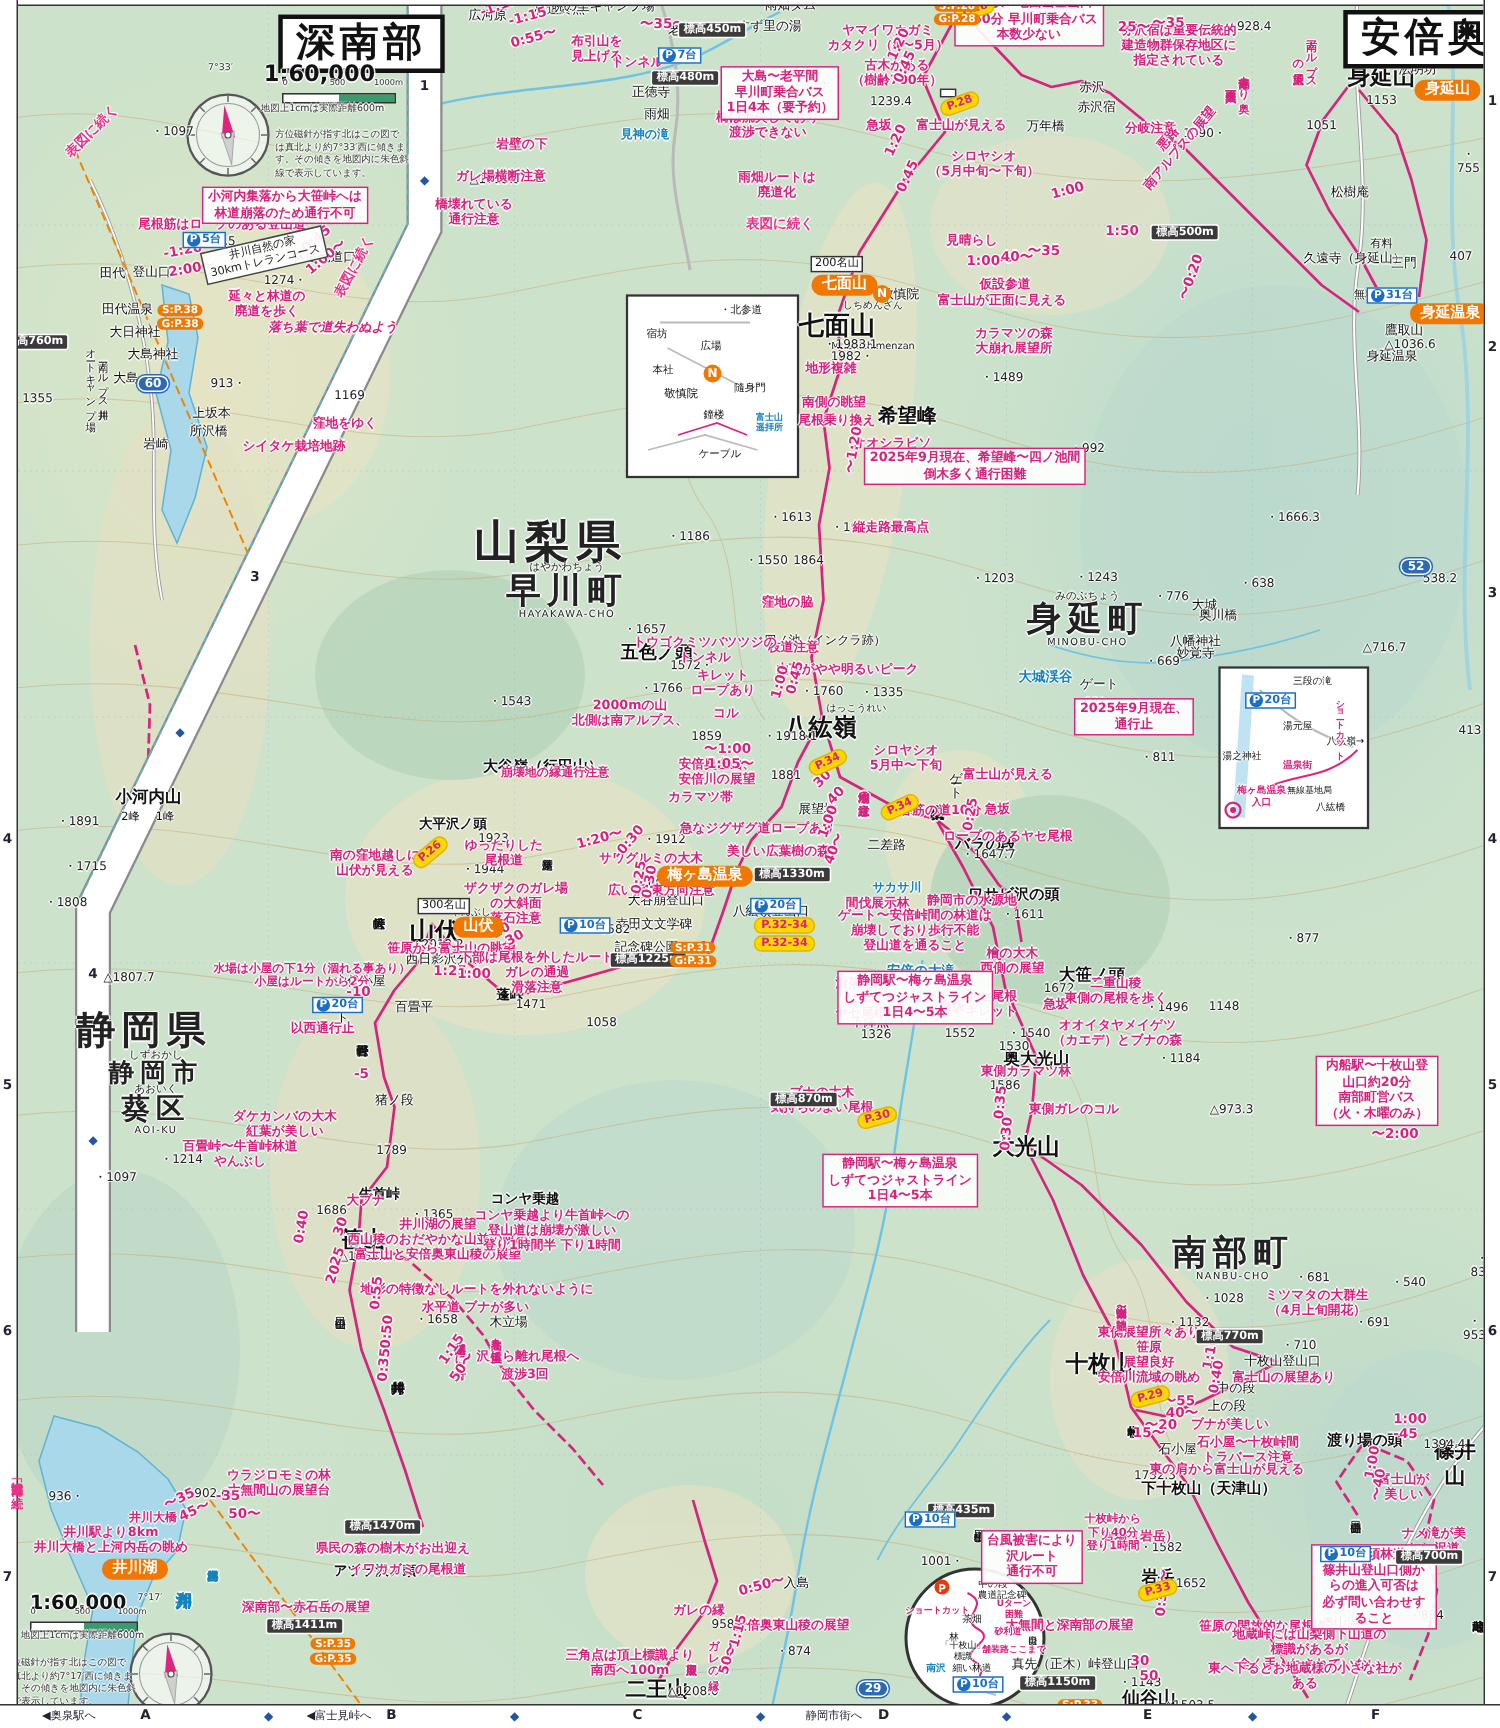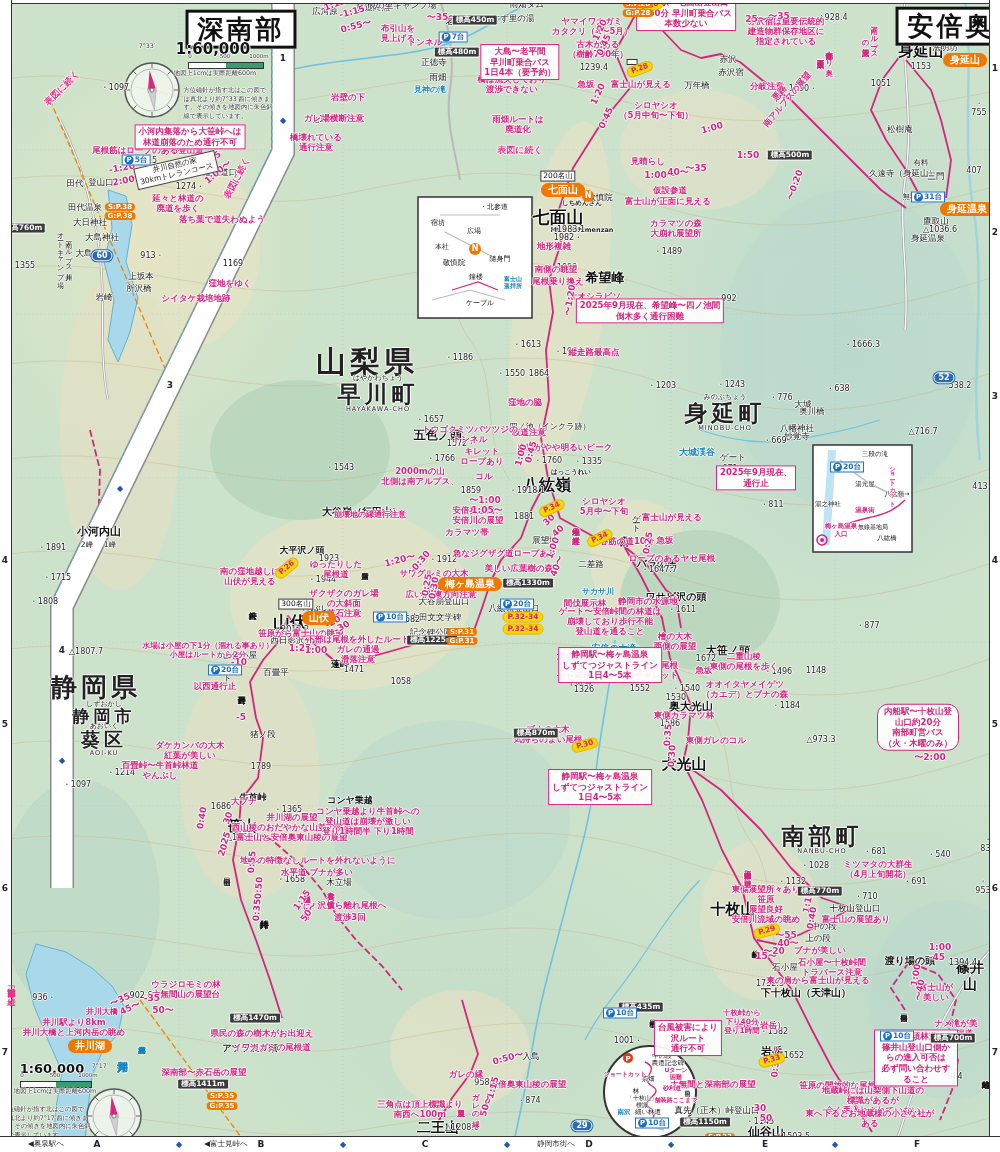--- a/index.html
+++ b/index.html
@@ -9,21 +9,21 @@
     radial-gradient(ellipse 260px 320px at 14% 22%, rgba(224,231,197,.8), transparent 70%),
     radial-gradient(ellipse 420px 320px at 48% 88%, rgba(193,220,199,.7), transparent 70%),
     radial-gradient(ellipse 300px 300px at 90% 85%, rgba(186,216,200,.8), transparent 70%),
     #cde2cb;}
   #terrain{position:absolute;left:0;top:0;z-index:1;}
   #labels{position:absolute;left:0;top:0;width:1000px;height:1152px;z-index:10;}
   .lbl{position:absolute;transform:translate(-50%,-50%);white-space:pre-line;text-align:center;line-height:1.18;
        text-shadow:-1px 0 rgba(255,255,255,.85),1px 0 rgba(255,255,255,.85),0 -1px rgba(255,255,255,.85),0 1px rgba(255,255,255,.85);}
   .v{writing-mode:vertical-rl;text-orientation:upright;}
   .lbl-mountain{font-weight:bold;color:#111;font-size:13px;}
-  .m-kana,.m-sub{font-size:6.5px;font-weight:bold;color:#222;line-height:1;margin-left:48px;}
+  .m-kana,.m-sub{font-size:6.5px;font-weight:normal;color:#222;line-height:1;margin-left:48px;}
   .lbl-spot{font-size:8.5px;color:#111;}
   .lbl-blue{font-size:9px;color:#1583bd;font-weight:bold;}
   .lbl-height{font-size:8px;color:#222;}
   .lbl-note{font-size:8.5px;color:#d5247e;font-weight:bold;}
   .lbl-time{font-size:9px;color:#d5247e;font-weight:bold;}
   .lbl-cont{font-size:9px;color:#e8338a;font-weight:bold;}
   .warn-box{border:1.3px solid #d5247e;background:rgba(255,255,255,.92);color:#d5247e;font-weight:bold;
             font-size:8.5px;padding:1px 3px;line-height:1.25;text-shadow:none;}
   .plain-box{border:1px solid #444;background:rgba(255,255,255,.92);color:#222;font-size:7.5px;padding:1px 3px;text-shadow:none;}
   .badge-orange{background:#f07800;color:#fff;font-weight:bold;font-size:10px;padding:1px 7px;border-radius:9px;text-shadow:none;white-space:nowrap;}
@@ -565,21 +565,21 @@
       <div class="lbl lbl-note" style="left: 186px; top: 989px;">ウラジロモミの林
 大無間山の展望台</div>
       <div class="lbl lbl-note" style="left: 74px; top: 1027px;">井川駅より8km
 井川大橋と上河内岳の眺め</div>
       <div class="lbl lbl-note" style="left: 204px; top: 1072px;">深南部〜赤石岳の展望</div>
       <div class="lbl lbl-note" style="left: 262px; top: 1033px;">県民の森の樹木がお出迎え</div>
       <div class="lbl lbl-note" style="left: 272px; top: 1047px;">イワカガミの尾根道</div>
       <div class="lbl lbl-note" style="left: 148px; top: 150px;">尾根筋はロープのある登山道</div>
       <div class="lbl lbl-note" style="left: 178px; top: 203px;">延々と林道の
 廃道を歩く</div>
-      <div class="lbl lbl-note" style="left: 222px; top: 219px;">落ち葉で道失わぬよう</div>
+      <div class="lbl lbl-note" style="left: 222px; top: 219px; font-style: italic;">落ち葉で道失わぬよう</div>
       <div class="lbl lbl-note" style="left: 230px; top: 283px;">窪地をゆく</div>
       <div class="lbl lbl-note" style="left: 196px; top: 298px;">シイタケ栽培地跡</div>
       <div class="lbl lbl-note" style="left: 244px; top: 801px;">大ブナ</div>
       <div class="lbl lbl-note" style="left: 292px; top: 827px;">井川湖の展望
 西山稜のおだやかな山並の眺め
 富士山と安倍奥東山稜の展望</div>
       <div class="lbl lbl-note" style="left: 318px; top: 860px;">地形の特徴なしルートを外れないように</div>
       <div class="lbl lbl-note" style="left: 317px; top: 872px;">水平道 ブナが多い</div>
       <div class="lbl lbl-note" style="left: 368px; top: 821px;">コンヤ乗越より牛首峠への
 登山道は崩壊が激しい
@@ -691,21 +691,21 @@
 通行止</div>
       <div class="lbl warn-box" style="left: 610px; top: 665px;">静岡駅〜梅ヶ島温泉
 しずてつジャストライン
 1日4〜5本</div>
       <div class="lbl warn-box" style="left: 600px; top: 787px;">静岡駅〜梅ヶ島温泉
 しずてつジャストライン
 1日4〜5本</div>
       <div class="lbl warn-box" style="left: 688px; top: 1038px;">台風被害により
 沢ルート
 通行不可</div>
-      <div class="lbl warn-box" style="left: 918px; top: 727px; border-radius: 11px;">内船駅〜十枚山登山口約20分
+      <div class="lbl warn-box" style="left: 918px; top: 727px;">内船駅〜十枚山登山口約20分
 南部町営バス（火・木曜のみ）</div>
       <div class="lbl warn-box" style="left: 916px; top: 1058px;">御坂大須林道の
 篠井山登山口側からの進入可否は
 必ず問い合わせすること</div>
       <div class="lbl plain-box" style="left: 176px; top: 170px; transform: translate(-50%, -50%) rotate(-13deg);">井川自然の家
 30kmトレランコース</div>
       <div class="lbl badge-orange" style="left: 563px; top: 190px;">七面山</div>
       <div class="lbl badge-orange" style="left: 965px; top: 60px;">身延山</div>
       <div class="lbl badge-orange" style="left: 967px; top: 209px;">身延温泉</div>
       <div class="lbl badge-orange" style="left: 319px; top: 618px;">山伏</div>

